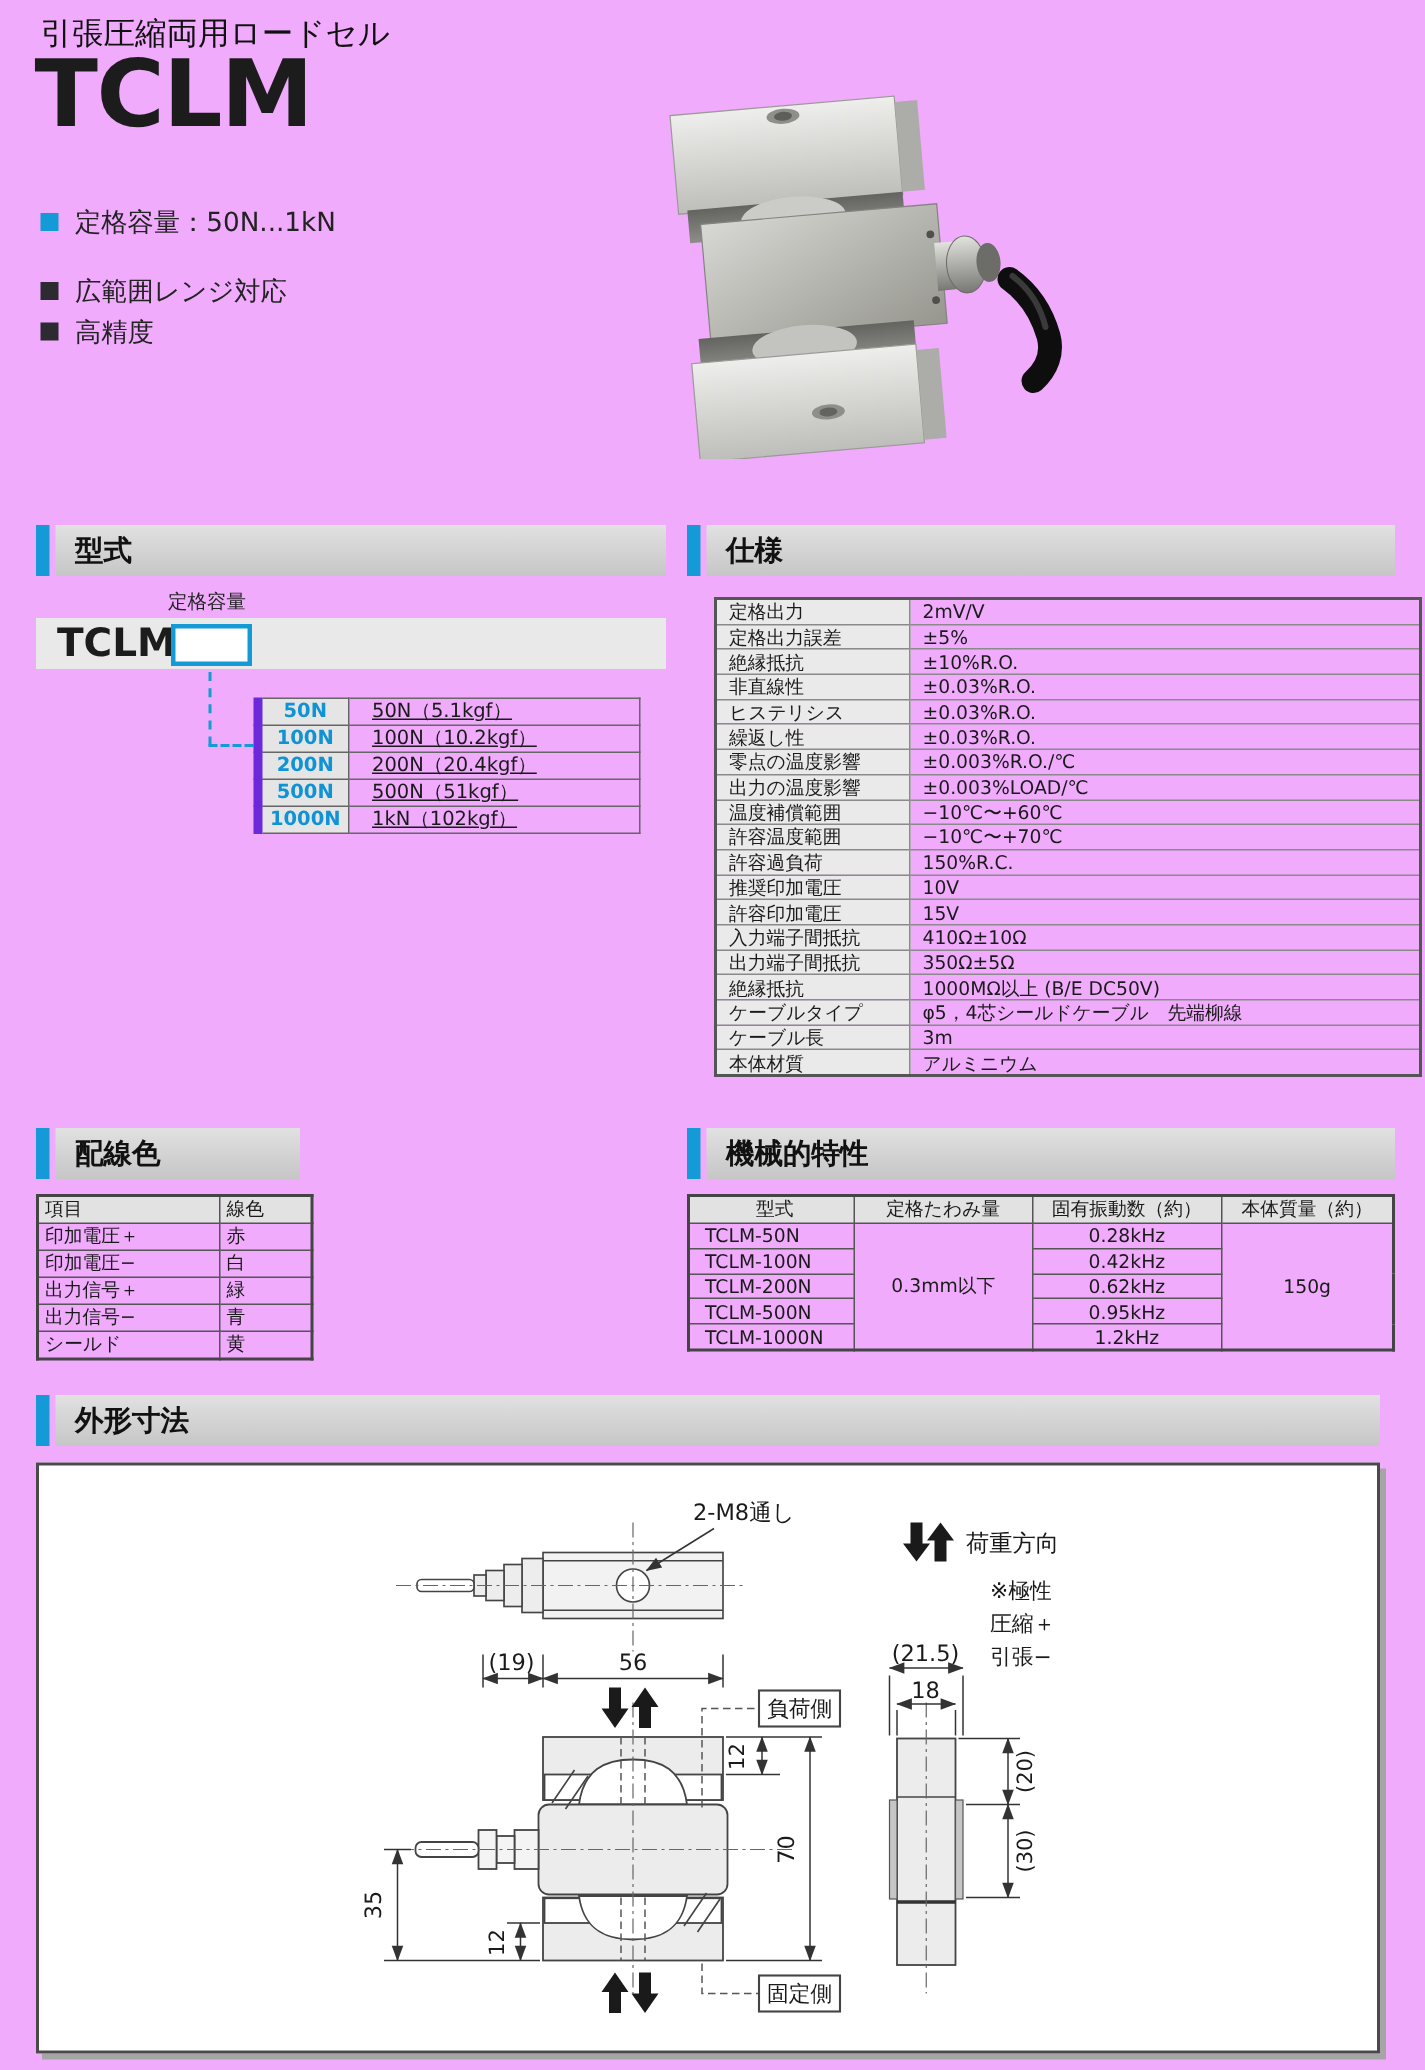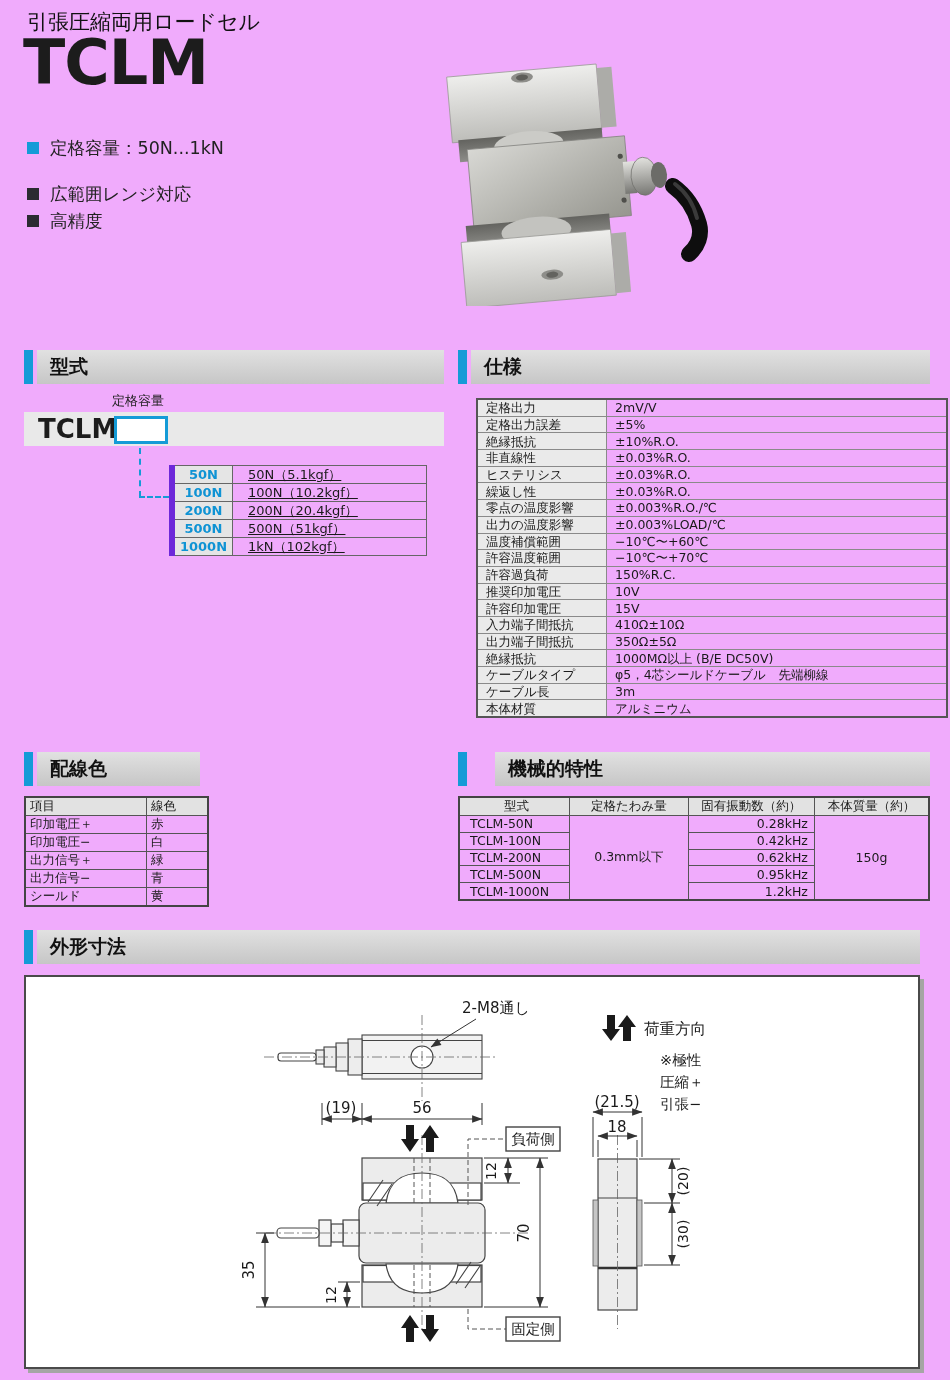--- a/index.html
+++ b/index.html
@@ -45,21 +45,21 @@
   .wire-table td.clr{width:52px;}
   .wire-table tr.head td{background:#e2e2e2;}
 
   
   .mech-table{position:absolute;left:458px;top:796px;width:472px;font-size:12.5px;border:2px solid #444;}
   .mech-table td{border:1px solid #555;height:15.8px;padding:0 6px;}
   .mech-table tr.head td{background:#e2e2e2;text-align:center;}
   .mech-table td.model{width:102px;padding-left:10px;}
   .mech-table td.ctr{text-align:center;}
   .mech-table td.defl{width:116px;}
-  .mech-table td.freq{width:124px;text-align:right;}
+  .mech-table td.freq{width:124px;}
   .mech-table td.mass{width:112px;}
 
   
   .dims-box{position:absolute;left:24px;top:975px;width:892px;height:390px;background:#fff;
             border:2px solid #4a4a4a;box-shadow:4px 4px 0 #a5a5a5;}
   .dims-svg{position:absolute;left:0;top:0;}
 
   .photo-svg{position:absolute;left:425px;top:28px;}
 
   svg text{font-family:"DejaVu Sans","Liberation Sans",sans-serif;fill:#1a1a1a;}
@@ -277,21 +277,21 @@
           <td class="item">出力信号−</td>
           <td class="clr">青</td>
         </tr>
     <tr>
           <td class="item">シールド</td>
           <td class="clr">黄</td>
         </tr>
   </tbody>
     </table>
 
-  <div class="sec-head" style="left:458px;top:752px;width:472px;gap:24px;">
+  <div class="sec-head" style="left:458px;top:752px;width:472px;">
     <div class="sec-bar"></div>
     <div class="sec-strip">機械的特性</div>
   </div>
   <table class="mech-table">
     <tbody>
         <tr class="head">
       <td class="model">型式</td>
       <td class="defl">定格たわみ量</td>
       <td class="freq">固有振動数（約）</td>
       <td class="mass">本体質量（約）</td>

